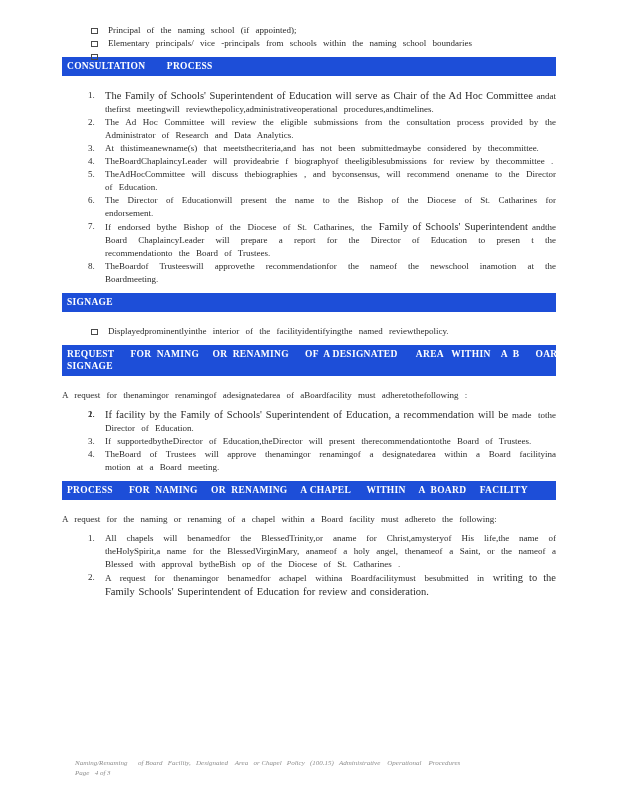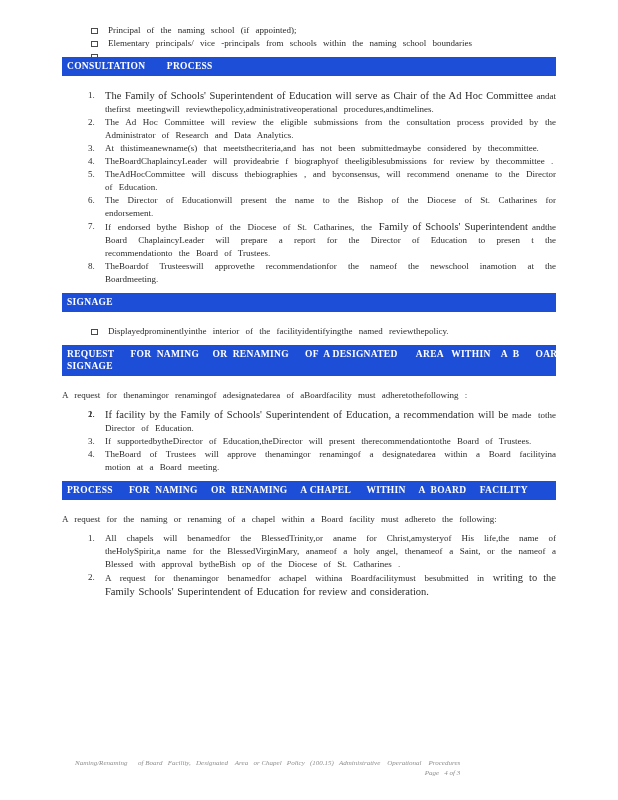--- a/index.html
+++ b/index.html
@@ -44,21 +44,21 @@
     border:1px solid #4a4a4a;background:transparent;
   }
   .seg{word-spacing:4px;}
   .seg-big{font-size:10.5px;word-spacing:1px;}
   
   .footer{
     position:absolute;left:75px;bottom:22px;
     font-style:italic;font-size:7px;line-height:10px;
     color:#8f8f8f;
   }
-  .footer-line{white-space:pre;text-align:right;}
+  .footer-line{white-space:pre;}
 </style>
 </head>
 <body>
 
 <div class="page">
   <div class="content">
       <div class="list bullets">
         <div class="item"><span class="marker sq"></span><span class="itext"><span class="seg">Principal of the naming school (if appointed);</span></span></div>
         <div class="item"><span class="marker sq"></span><span class="itext"><span class="seg">Elementary principals/ vice -principals from schools within the naming school boundaries</span></span></div>
         <div class="item"><span class="marker sq"></span></div>

